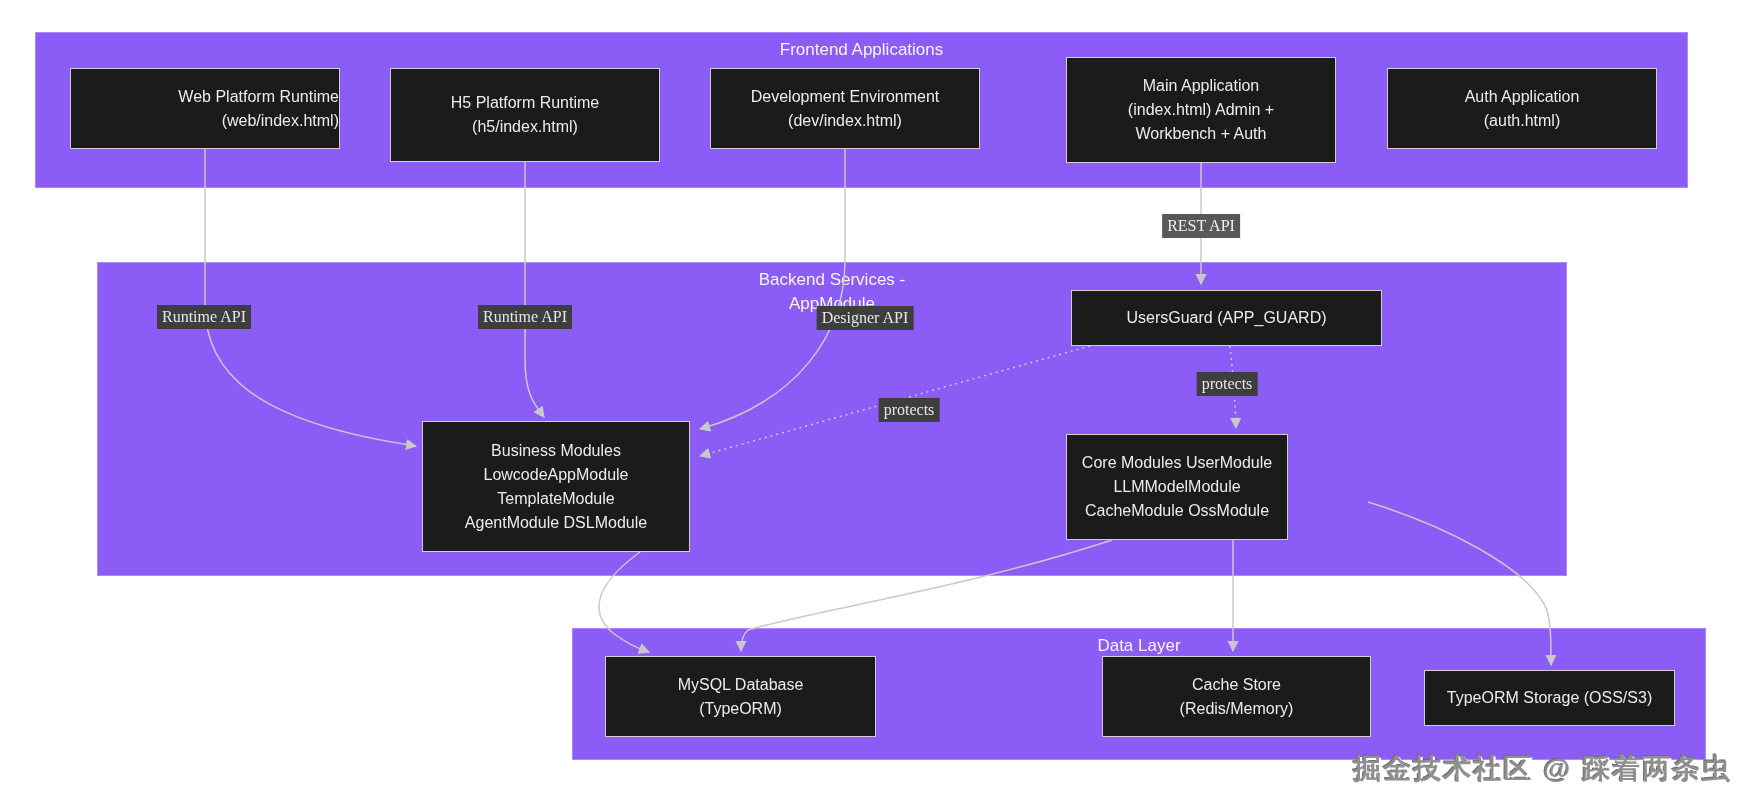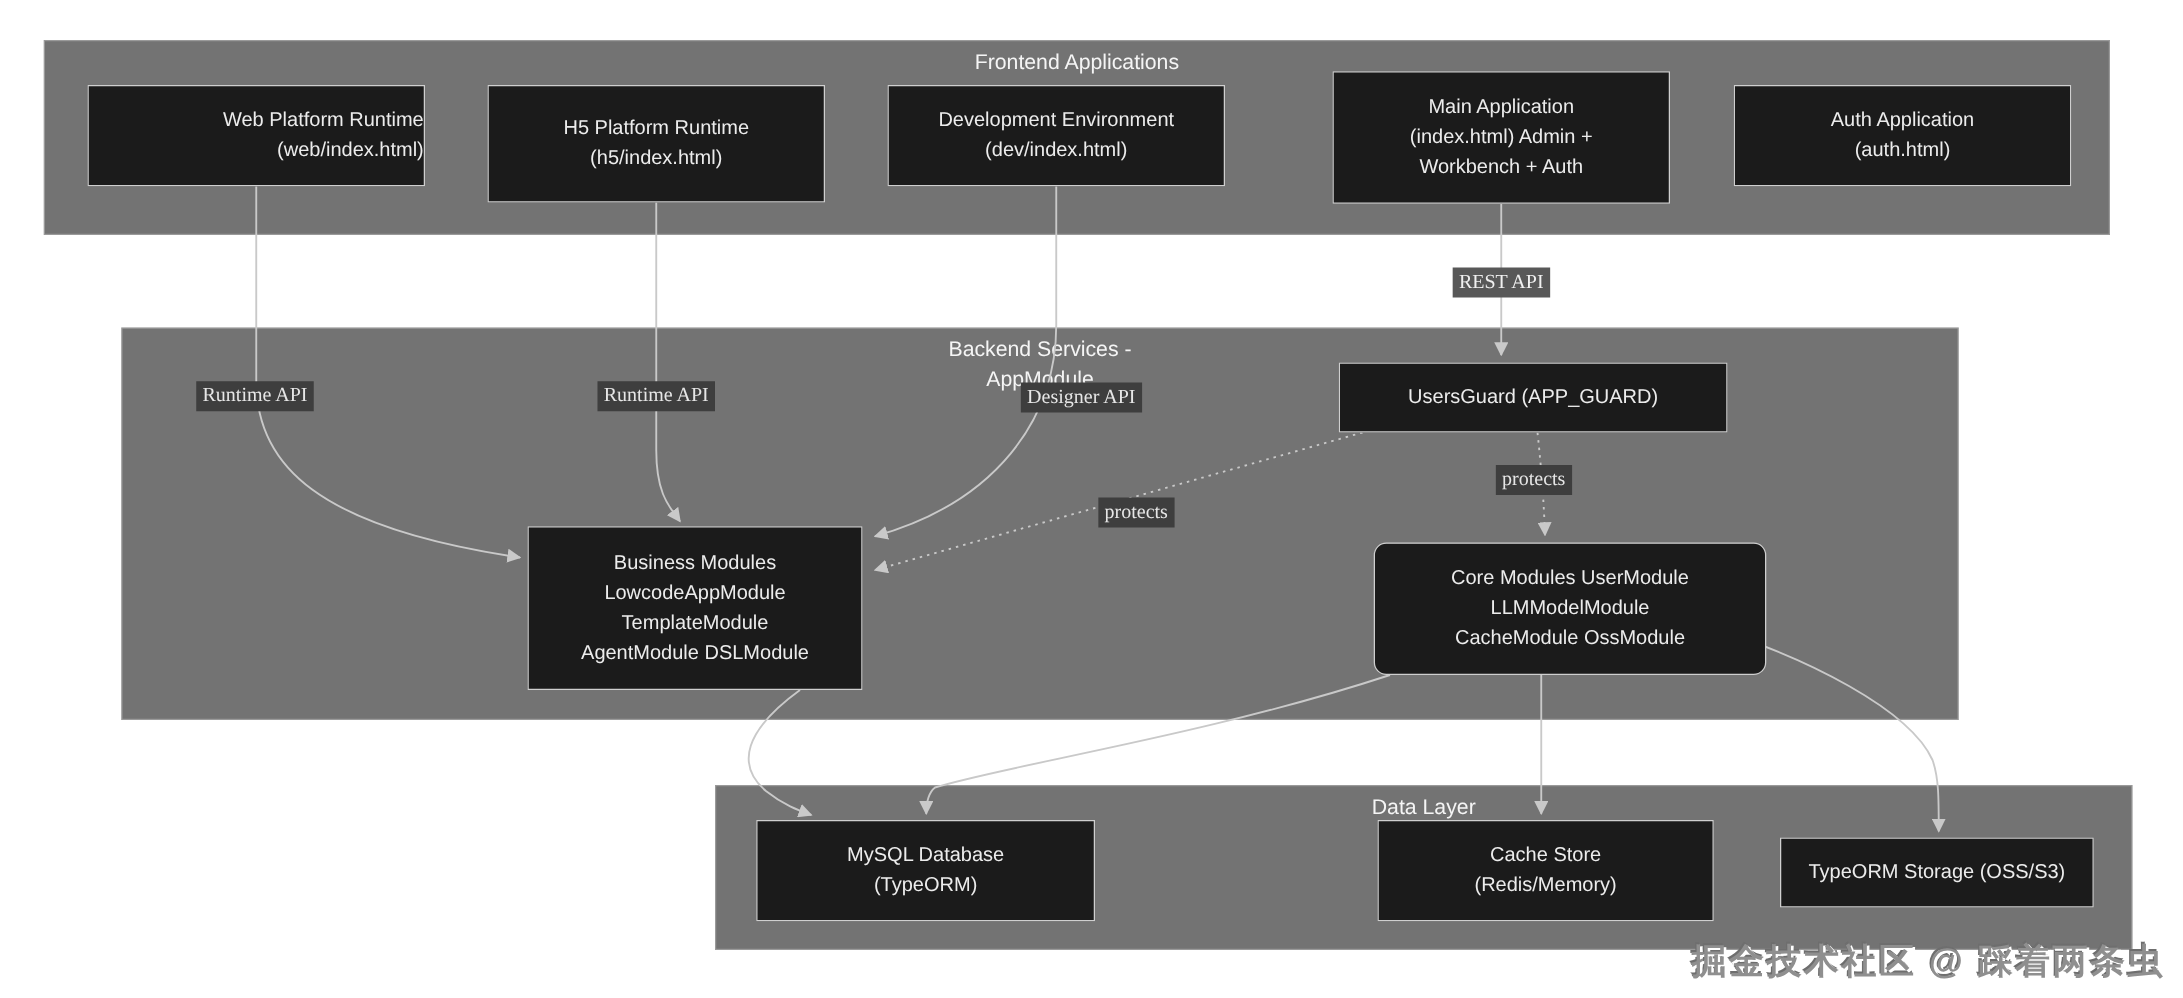--- a/index.html
+++ b/index.html
@@ -1,21 +1,21 @@
 <!DOCTYPE html>
 <html><head>
 <meta charset="utf-8">
 <style>
   html,body { margin:0; padding:0; background:#ffffff; }
   .canvas {
     position:relative; width:1746px; height:798px; overflow:hidden;
     background:#ffffff; font-family:"Liberation Sans", sans-serif;
   }
   .group {
-    position:absolute; background:#737373;
+    position:absolute; background:#8b5cf6;
     border:1px solid rgba(255,255,255,0.28); box-sizing:border-box;
   }
   .group-title {
     position:absolute; left:0; right:0; top:5px; text-align:center;
     color:#f5f5f5; font-size:17px; line-height:24px; pointer-events:none;
   }
   .group-title .tline { display:block; }
   .node {
     position:absolute; background:#1b1b1b; border:1.5px solid #cfcfcf;
     box-sizing:border-box; color:#ececec; font-size:16px; line-height:24px;
@@ -112,21 +112,21 @@
 
   <div class="node" style="left:1071px; top:290px; width:311px; height:56px;">
     <span>UsersGuard (APP_GUARD)</span>
   </div>
   <div class="node" style="left:422px; top:421px; width:268px; height:131px;">
     <span>Business Modules</span>
     <span>LowcodeAppModule</span>
     <span>TemplateModule</span>
     <span>AgentModule DSLModule</span>
   </div>
-  <div class="node" style="left:1099px; top:434px; width:314px; height:106px;border-radius:10px;">
+  <div class="node" style="left:1066px; top:434px; width:222px; height:106px;">
     <span>Core Modules UserModule</span>
     <span>LLMModelModule</span>
     <span>CacheModule OssModule</span>
   </div>
 
   <div class="node" style="left:605px; top:656px; width:271px; height:81px;">
     <span>MySQL Database</span>
     <span>(TypeORM)</span>
   </div>
   <div class="node" style="left:1102px; top:656px; width:269px; height:81px;">

